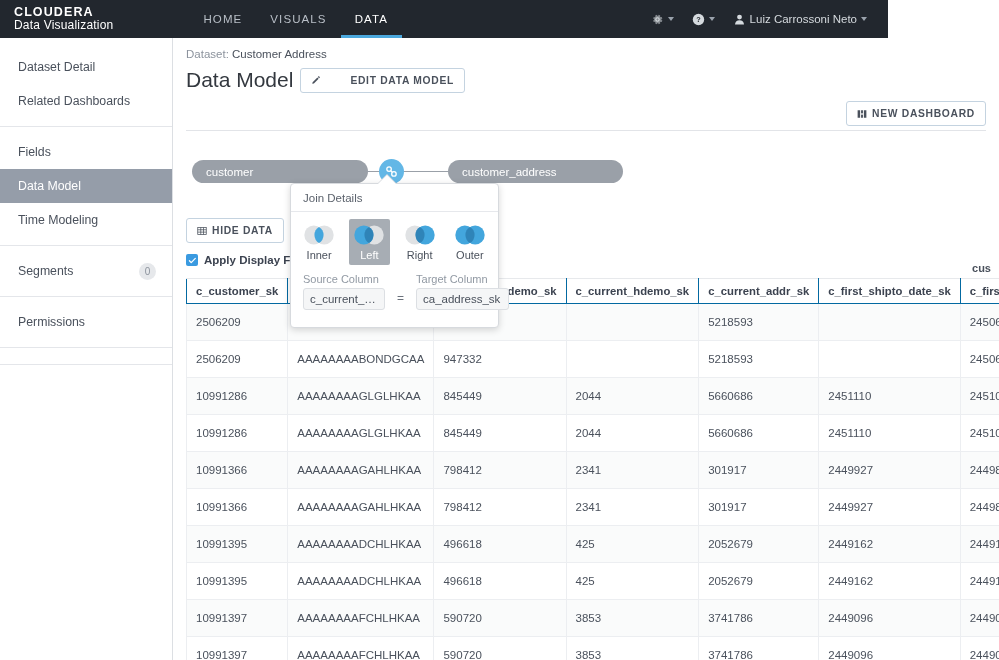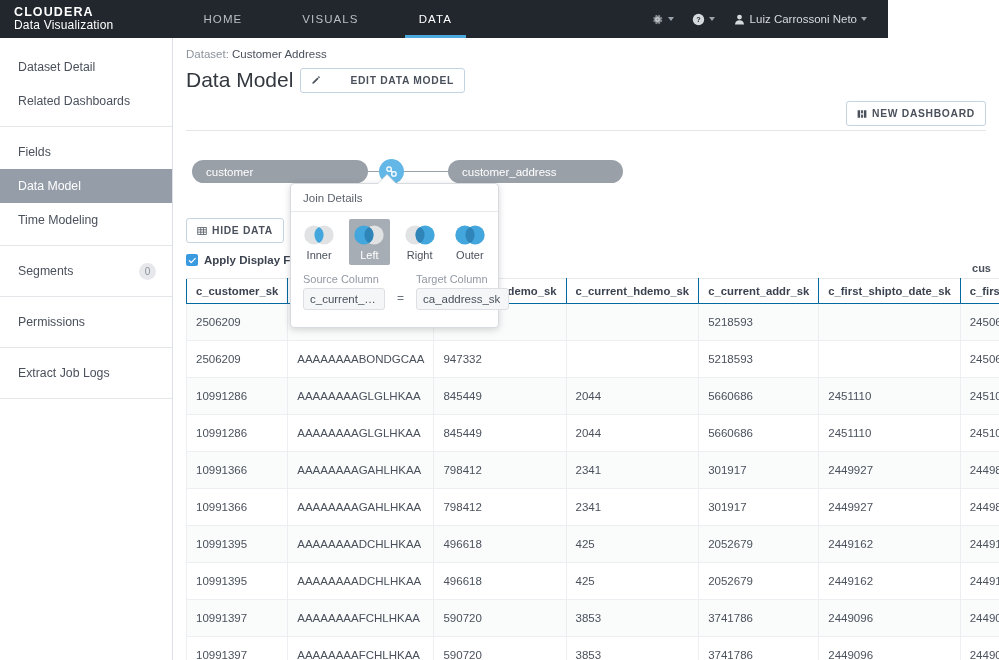--- a/index.html
+++ b/index.html
@@ -19,21 +19,21 @@
     background: #22272e;
     display: flex; align-items: center;
     z-index: 60;
   }
   .brand { margin-left: 14px; line-height: 1.05; }
   .brand .b1 {
     color: #ffffff; font-size: 12.5px; font-weight: bold;
     letter-spacing: 1.1px;
   }
   .brand .b2 { color: #ffffff; font-size: 12px; letter-spacing: .2px; }
-  .navlinks { display: flex; margin-left: 76px; height: 38px; align-items: stretch; gap: 32px; }
+  .navlinks { display: flex; margin-left: 76px; height: 38px; align-items: stretch; }
   .navlink {
     color: #b9bfc7; font-size: 11.5px; letter-spacing: 1.1px;
     padding: 0 14px; display: flex; align-items: center;
     cursor: pointer; text-decoration: none;
   }
   .navlink.active { color: #ffffff; box-shadow: inset 0 -3px 0 #4ba8dd; }
   .navright { margin-left: auto; display: flex; align-items: center; margin-right: 12px; }
   .navright .item {
     display: flex; align-items: center; gap: 4px;
     color: #d5dade; font-size: 11.5px; padding: 0 9px; cursor: pointer;
@@ -274,23 +274,20 @@
   </div>
   <div class="side-group">
     <div class="sp8"></div>
     <div class="side-item">
       <span>Permissions</span>
     </div>
     <div class="sp8"></div>
   </div>
   <div class="side-group">
     <div class="sp8"></div>
-    <div class="side-item">
-      <span>Extract Job Logs</span>
-    </div>
     <div class="sp8"></div>
   </div>
 </div>
 
 <div class="main">
 
   <div class="crumb">
     <span>Dataset:</span>
     <b>Customer Address</b>
   </div>

